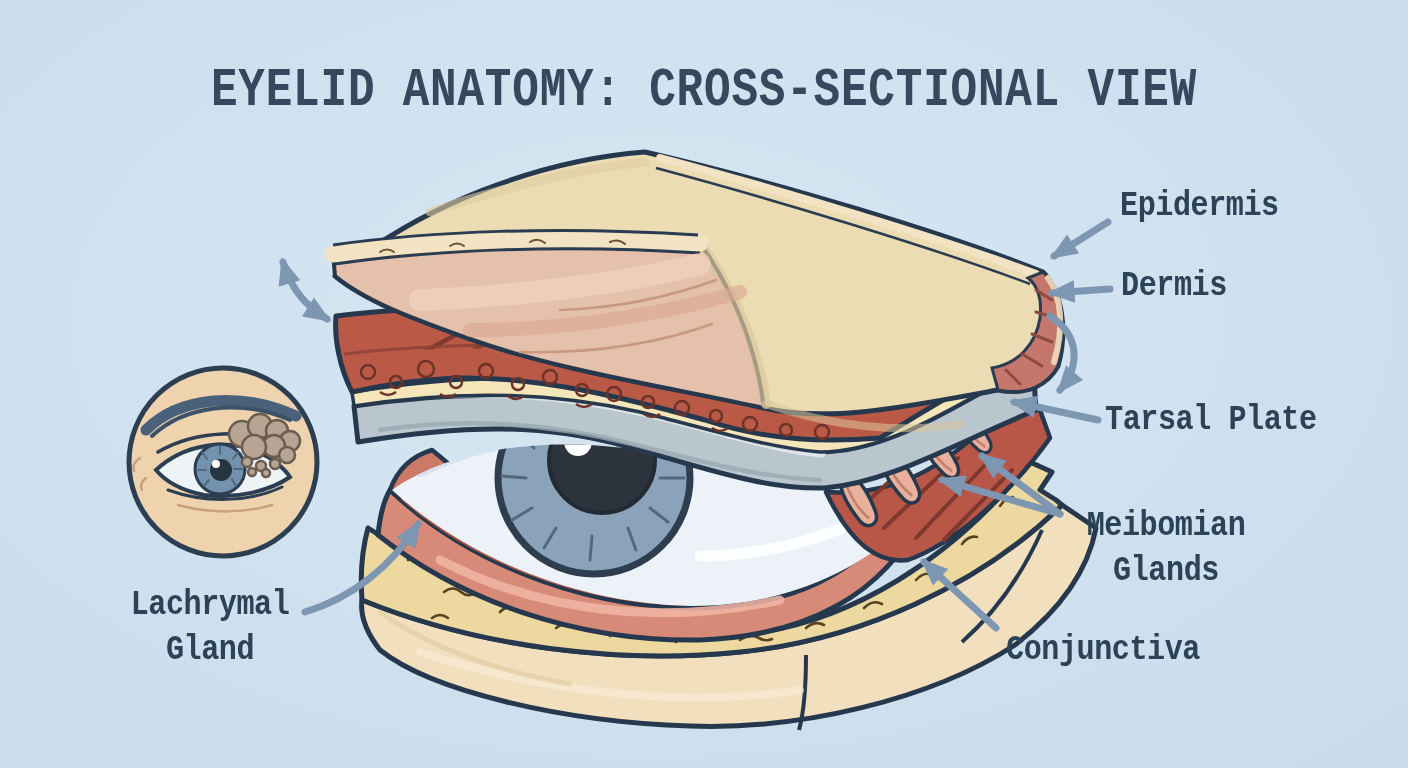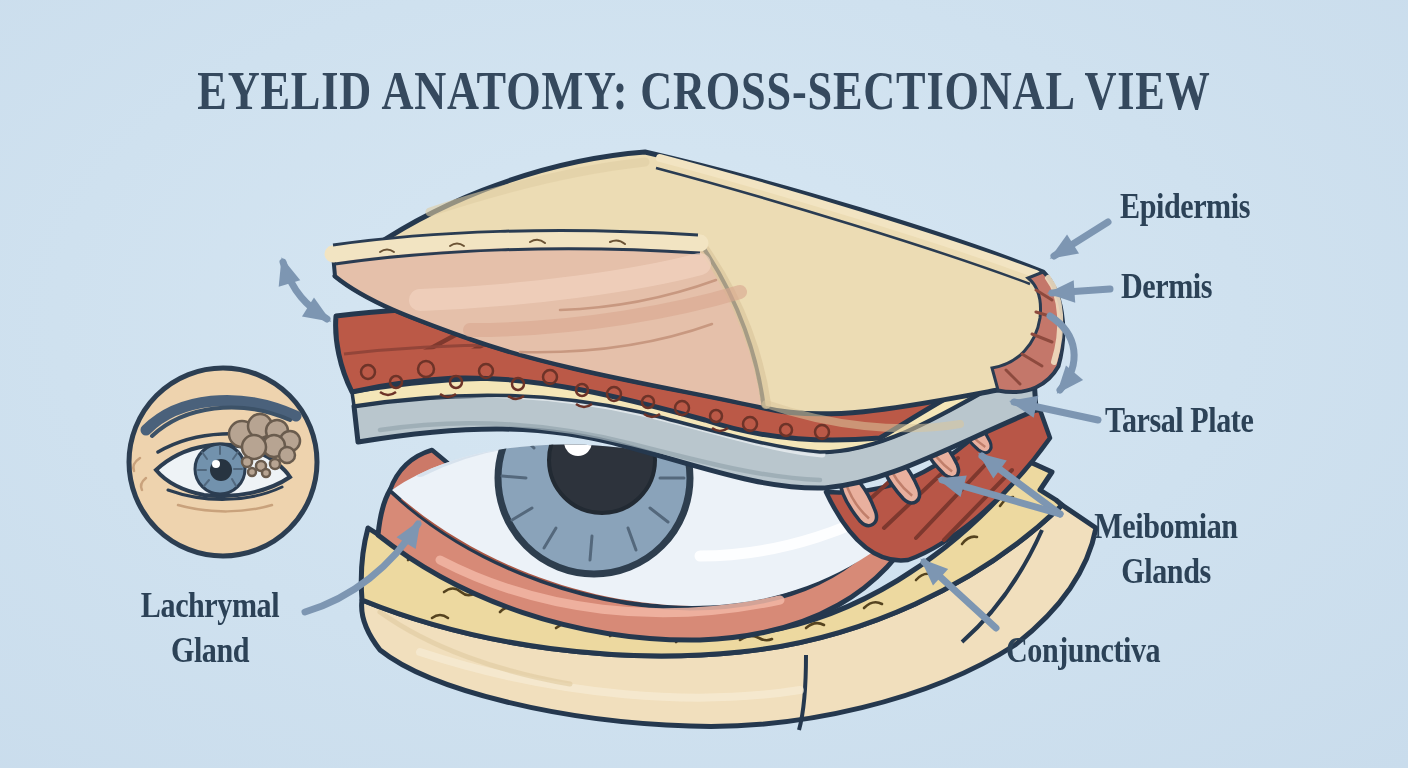--- a/index.html
+++ b/index.html
@@ -1,19 +1,19 @@
 <!DOCTYPE html>
 <html><head>
 <meta charset="utf-8">
 <style>
   html,body{margin:0;padding:0;background:#cfe1ef;}
   .stage{
     position:relative;width:1408px;height:768px;overflow:hidden;
     background:radial-gradient(ellipse at 46% 42%, #d7e7f3 0%, #cfe1ef 55%, #c9dcec 100%);
-    font-family:Liberation Serif, serif;
+    font-family:Liberation Mono, monospace;
   }
   .title{
     position:absolute;left:0;right:0;top:24px;text-align:center;
     font-size:54px;font-weight:700;color:#35495e;letter-spacing:1px;
     transform:scaleX(0.82);transform-origin:50% 0;white-space:nowrap;
   }
   .label{
     position:absolute;color:#2c4257;font-size:35px;font-weight:700;
     letter-spacing:-0.5px;line-height:45px;white-space:nowrap;
     transform:scaleX(0.86);transform-origin:0 0;

